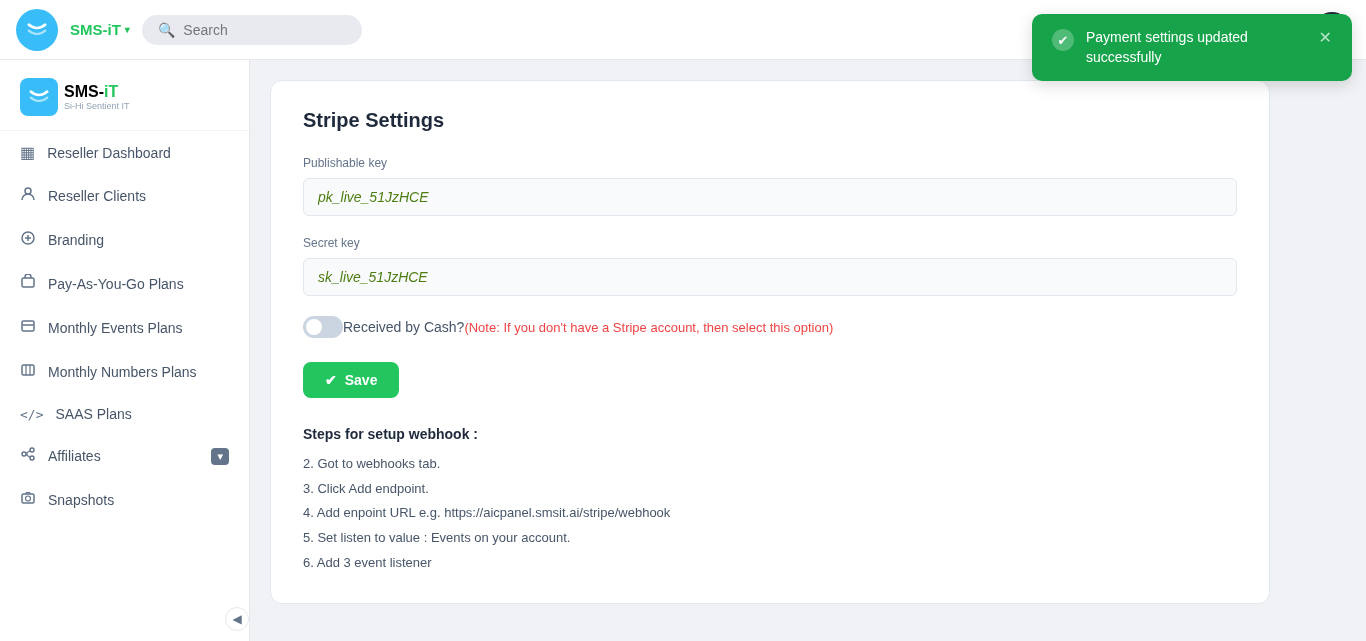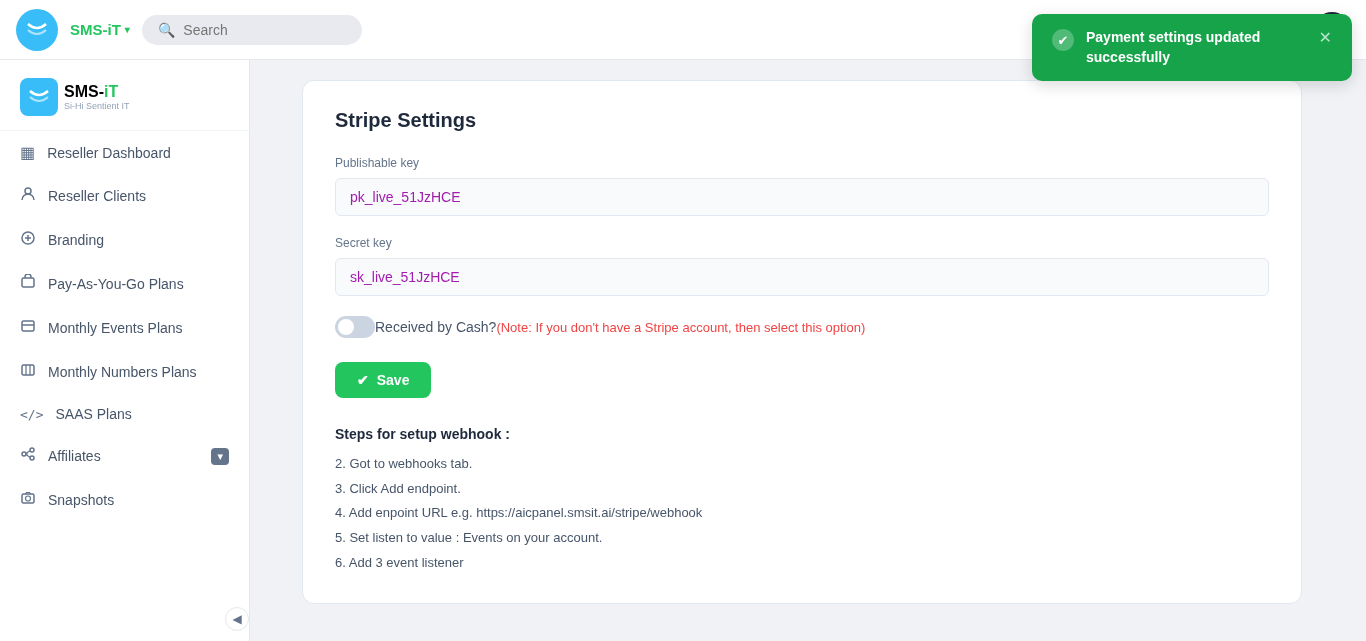--- a/index.html
+++ b/index.html
@@ -86,43 +86,43 @@
       background: #fff; border: 1px solid #e5e7eb;
       border-radius: 50%; width: 24px; height: 24px;
       display: flex; align-items: center; justify-content: center;
       cursor: pointer; font-size: 12px; color: #64748b;
     }
 
     
     .content {
       flex: 1; overflow-y: auto; padding: 20px;
       background: #f0f2f5;
-      margin-left: 32px;
     }
     .card {
       background: #fff; border-radius: 12px;
       border: 1px solid #e2e8f0;
       padding: 28px 32px;
       max-width: 1000px;
     }
     .card-title {
       font-size: 20px; font-weight: 700; color: #1e293b;
       margin-bottom: 24px;
     }
     .form-group { margin-bottom: 20px; }
     .form-label {
       font-size: 12px; color: #64748b; font-weight: 500;
       margin-bottom: 8px; display: block;
     }
     .form-input {
       width: 100%; padding: 10px 14px;
       border: 1px solid #e2e8f0; border-radius: 6px;
-      font-size: 14px; color: #a21caf;
+      font-size: 14px; color: #4d7c0f;
       background: #f8fafc;
       outline: none;
+      font-style: italic;
     }
     .toggle-row {
       display: flex; align-items: center; gap: 0; margin-bottom: 24px;
     }
     .toggle {
       width: 40px; height: 22px; background: #cbd5e1;
       border-radius: 11px; position: relative; cursor: pointer;
       flex-shrink: 0;
     }
     .toggle-knob {
@@ -154,21 +154,21 @@
       display: flex; align-items: flex-start; gap: 12px;
       min-width: 260px; max-width: 320px;
       z-index: 1000; box-shadow: 0 4px 16px rgba(0,0,0,0.15);
     }
     .toast-check {
       width: 22px; height: 22px; border-radius: 50%;
       background: rgba(255,255,255,0.25);
       display: flex; align-items: center; justify-content: center;
       font-size: 13px; flex-shrink: 0; margin-top: 1px;
     }
-    .toast-msg { font-size: 14px; font-weight: 700; line-height: 1.4; }
+    .toast-msg { font-size: 14px; font-weight: 400; line-height: 1.4; }
     .toast-close {
       margin-left: auto; cursor: pointer; font-size: 16px;
       color: rgba(255,255,255,0.7); flex-shrink: 0;
     }
 
     
     .sidebar-logo-block {
       padding: 18px 20px 14px;
       border-bottom: 1px solid #f1f5f9;
       display: flex; align-items: center; gap: 6px;

